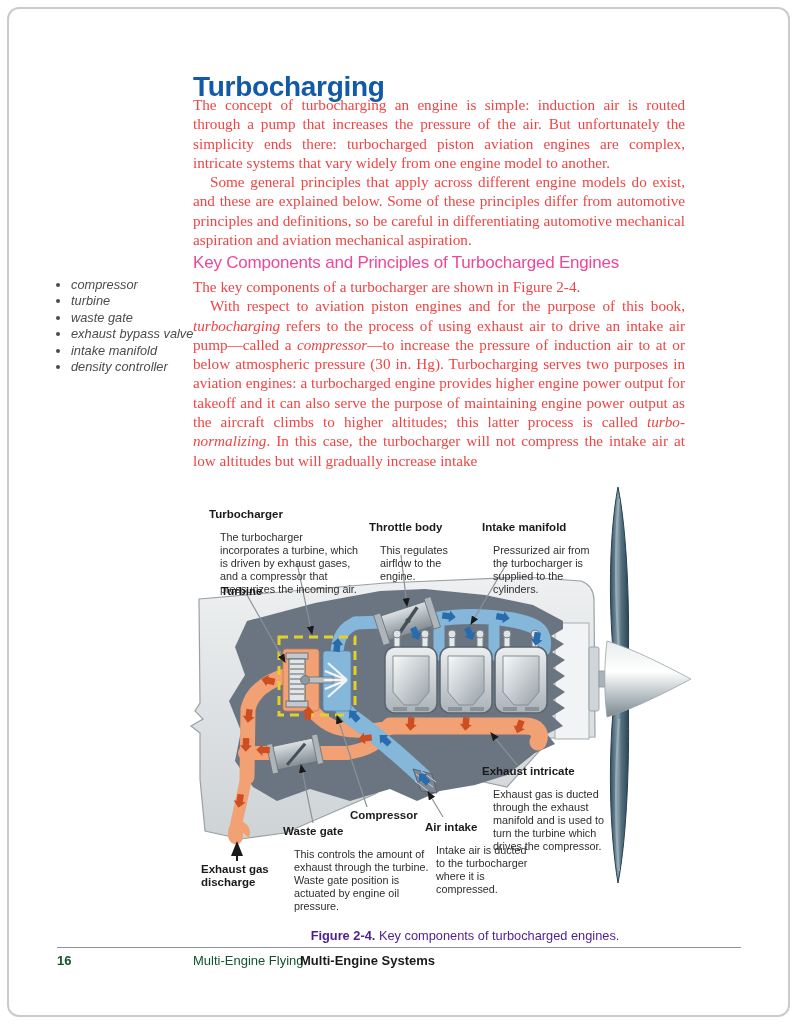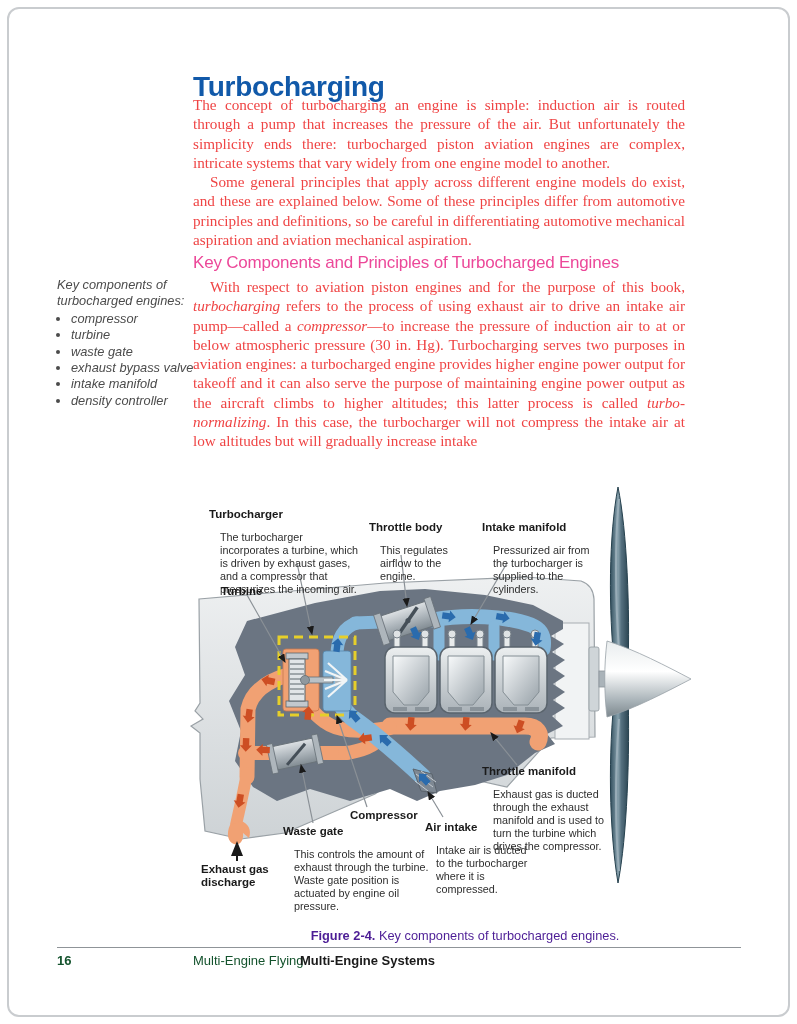--- a/index.html
+++ b/index.html
@@ -51,25 +51,25 @@
   <h1 class="doc-title">Turbocharging</h1>
 
   <div class="body-col" style="top:95px;">
     <p>The concept of turbocharging an engine is simple: induction air is routed through a pump that increases the pressure of the air. But unfortunately the simplicity ends there: turbocharged piston aviation engines are complex, intricate systems that vary widely from one engine model to another.</p>
     <p class="indent">Some general principles that apply across different engine models do exist, and these are explained below. Some of these principles differ from automotive principles and definitions, so be careful in differentiating automotive mechanical aspiration and aviation mechanical aspiration.</p>
   </div>
 
   <h2 class="section-heading">Key Components and Principles of Turbocharged Engines</h2>
 
   <div class="body-col" style="top:277px;">
+    <p>The key components of a turbocharger are shown in Figure 2-4.</p>
     <p class="indent"><span>With respect to aviation piston engines and for the purpose of this book, </span><span style="font-style: italic;">turbocharging</span><span> refers to the process of using exhaust air to drive an intake air pump—called a </span><span style="font-style: italic;">compressor</span><span>—to increase the pressure of induction air to at or below atmospheric pressure (30 in. Hg). Turbocharging serves two purposes in aviation engines: a turbocharged engine provides higher engine power output for takeoff and it can also serve the purpose of maintaining engine power output as the aircraft climbs to higher altitudes; this latter process is called </span><span style="font-style: italic;">turbo-normalizing</span><span>. In this case, the turbocharger will not compress the intake air at low altitudes but will gradually increase intake</span></p>
   </div>
 
   <div class="sidebar-note">
-    <p class="lead">Key components of turbocharged engines:</p>
     <ul>
       <li>compressor</li>
       <li>turbine</li>
       <li>waste gate</li>
       <li>exhaust bypass valve</li>
       <li>intake manifold</li>
       <li>density controller</li>
     </ul>
   </div>
 
@@ -265,21 +265,21 @@
     </div>
     <div class="fig-label" style="left:184px;top:42px;width:112px;">
       <div class="lt">Throttle body</div>
       <p class="lb">This regulates airflow to the engine.</p>
     </div>
     <div class="fig-label" style="left:297px;top:42px;width:130px;">
       <div class="lt">Intake manifold</div>
       <p class="lb">Pressurized air from the turbocharger is supplied to the cylinders.</p>
     </div>
     <div class="fig-label" style="left:297px;top:286px;width:152px;">
-      <div class="lt">Throttle manifold</div>
+      <div class="lt">Exhaust intricate</div>
       <p class="lb">Exhaust gas is ducted through the exhaust manifold and is used to turn the turbine which drives the compressor.</p>
     </div>
     <div class="fig-label bold-only" style="left:165px;top:330px;">
       <div class="lt">Compressor</div>
     </div>
     <div class="fig-label" style="left:240px;top:342px;width:120px;">
       <div class="lt">Air intake</div>
       <p class="lb">Intake air is ducted to the turbocharger where it is compressed.</p>
     </div>
     <div class="fig-label" style="left:98px;top:346px;width:165px;">

